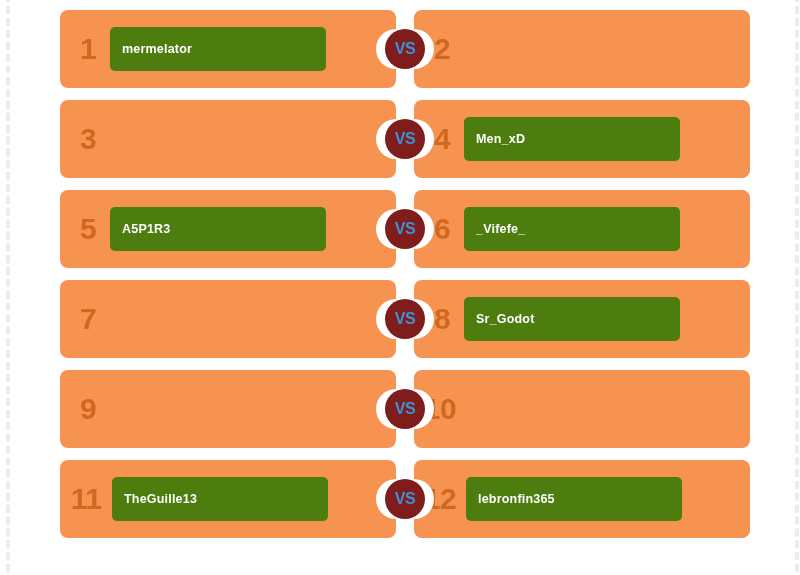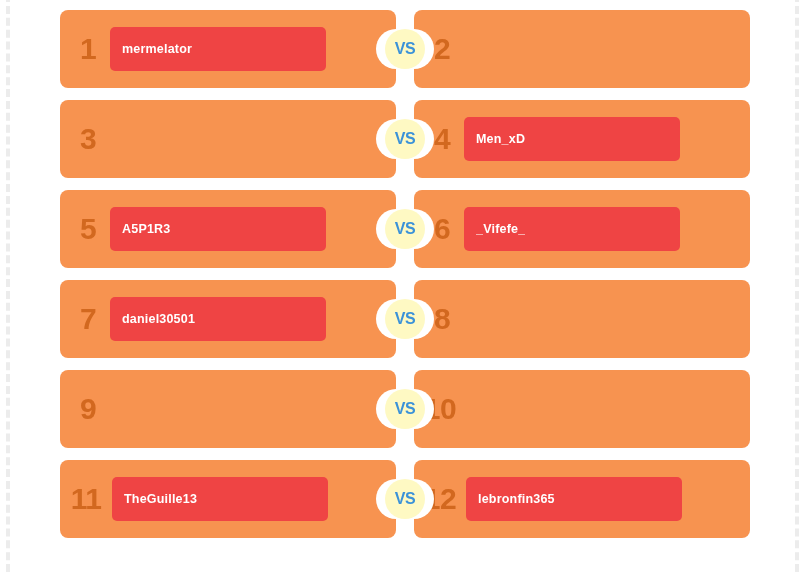--- a/index.html
+++ b/index.html
@@ -88,21 +88,21 @@
     letter-spacing: -0.5px;
     margin-left: 6px;
     user-select: none;
   }
   .seed.wide { width: 52px; margin-left: 0; }
 
   .nameplate {
     flex: 0 0 auto;
     width: 216px;
     height: 44px;
-    background: #ef4444;
+    background: #4d7c0f;
     border-radius: 5px;
     display: flex;
     align-items: center;
     padding-left: 12px;
     box-sizing: border-box;
   }
   .nameplate span {
     color: #ffffff;
     font-size: 12.5px;
     font-weight: bold;
@@ -125,21 +125,21 @@
     align-items: center;
     justify-content: center;
     z-index: 3;
   }
   .vs-badge .vs-circle {
     position: absolute;
     left: -11px;
     top: 0;
     width: 40px;
     height: 40px;
-    background: #fef9c3;
+    background: #7f1d1d;
     border-radius: 50%;
     display: flex;
     align-items: center;
     justify-content: center;
   }
   .vs-badge .vs-text {
     position: relative;
     color: #3b92d8;
     font-size: 16px;
     font-weight: bold;
@@ -207,28 +207,28 @@
       </div>
       <div class="vs-badge">
         <div class="vs-circle">
           <div class="vs-text">VS</div>
         </div>
       </div>
     </div>
     <div class="match">
       <div class="slot slot-left">
         <div class="seed">7</div>
-        <div class="nameplate">
-          <span>daniel30501</span>
-        </div>
         <div class="notch notch-right"></div>
       </div>
       <div class="slot slot-right">
         <div class="notch notch-left"></div>
         <div class="seed">8</div>
+        <div class="nameplate">
+          <span>Sr_Godot</span>
+        </div>
       </div>
       <div class="vs-badge">
         <div class="vs-circle">
           <div class="vs-text">VS</div>
         </div>
       </div>
     </div>
     <div class="match">
       <div class="slot slot-left">
         <div class="seed">9</div>

